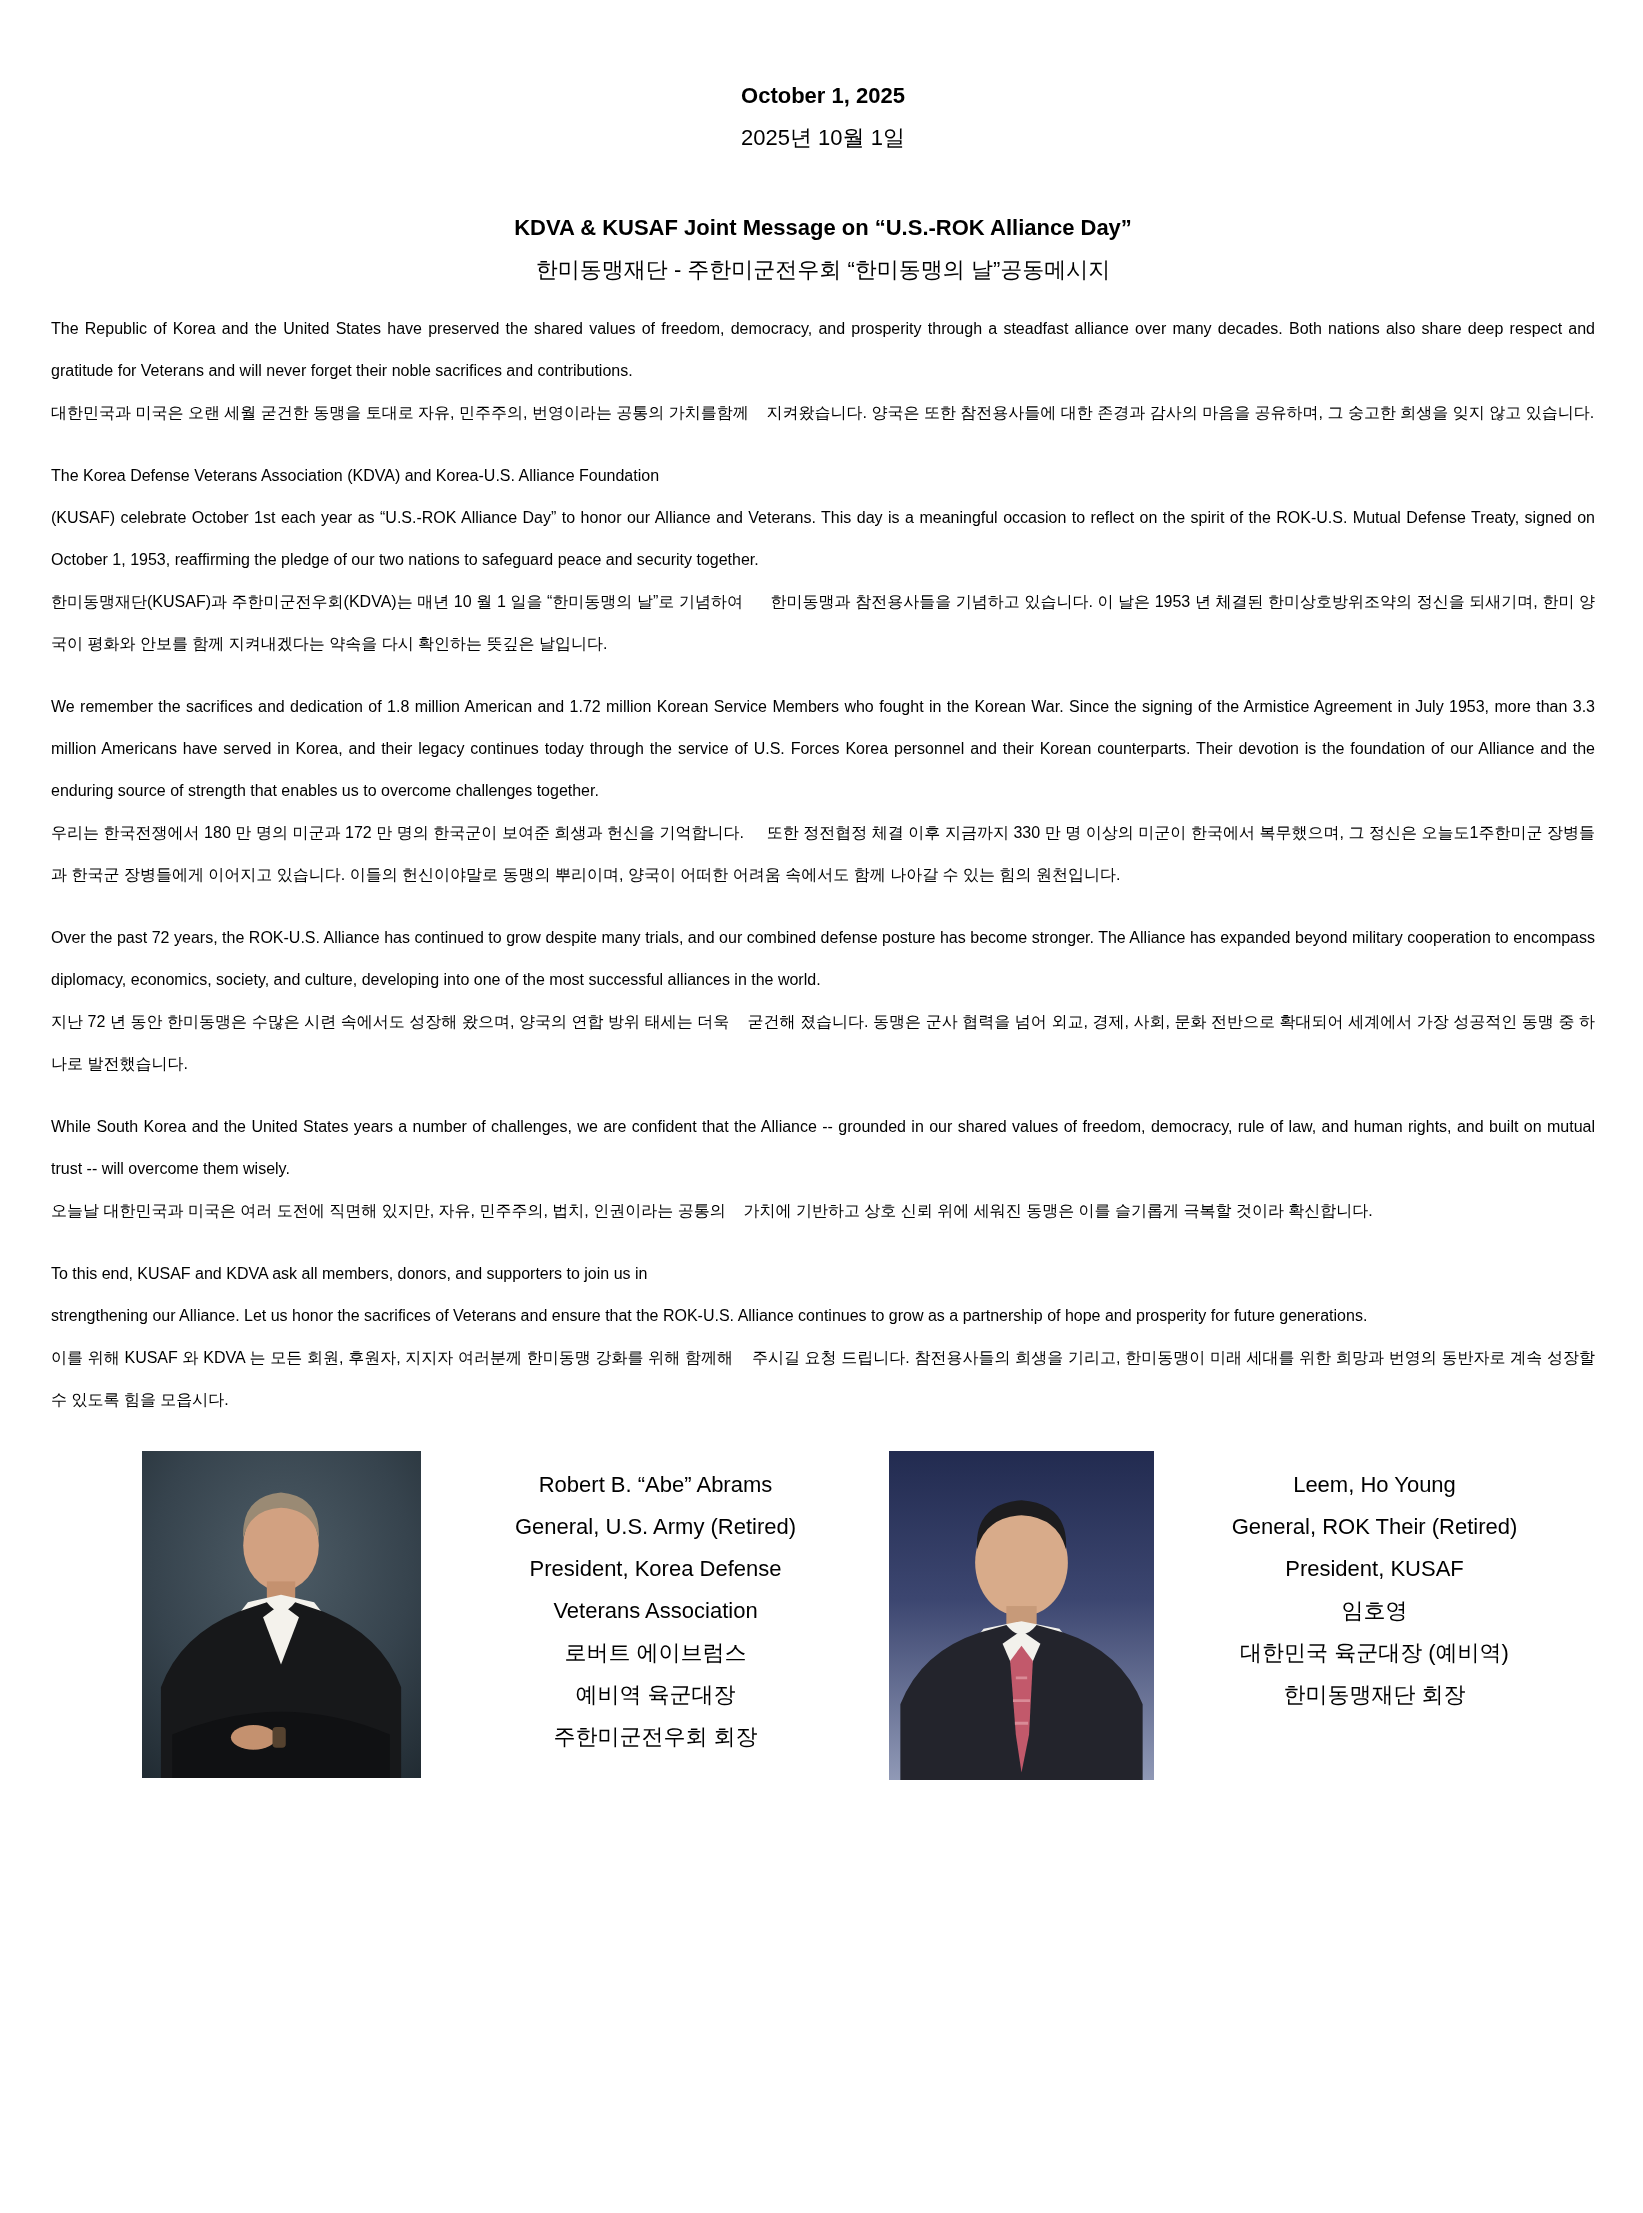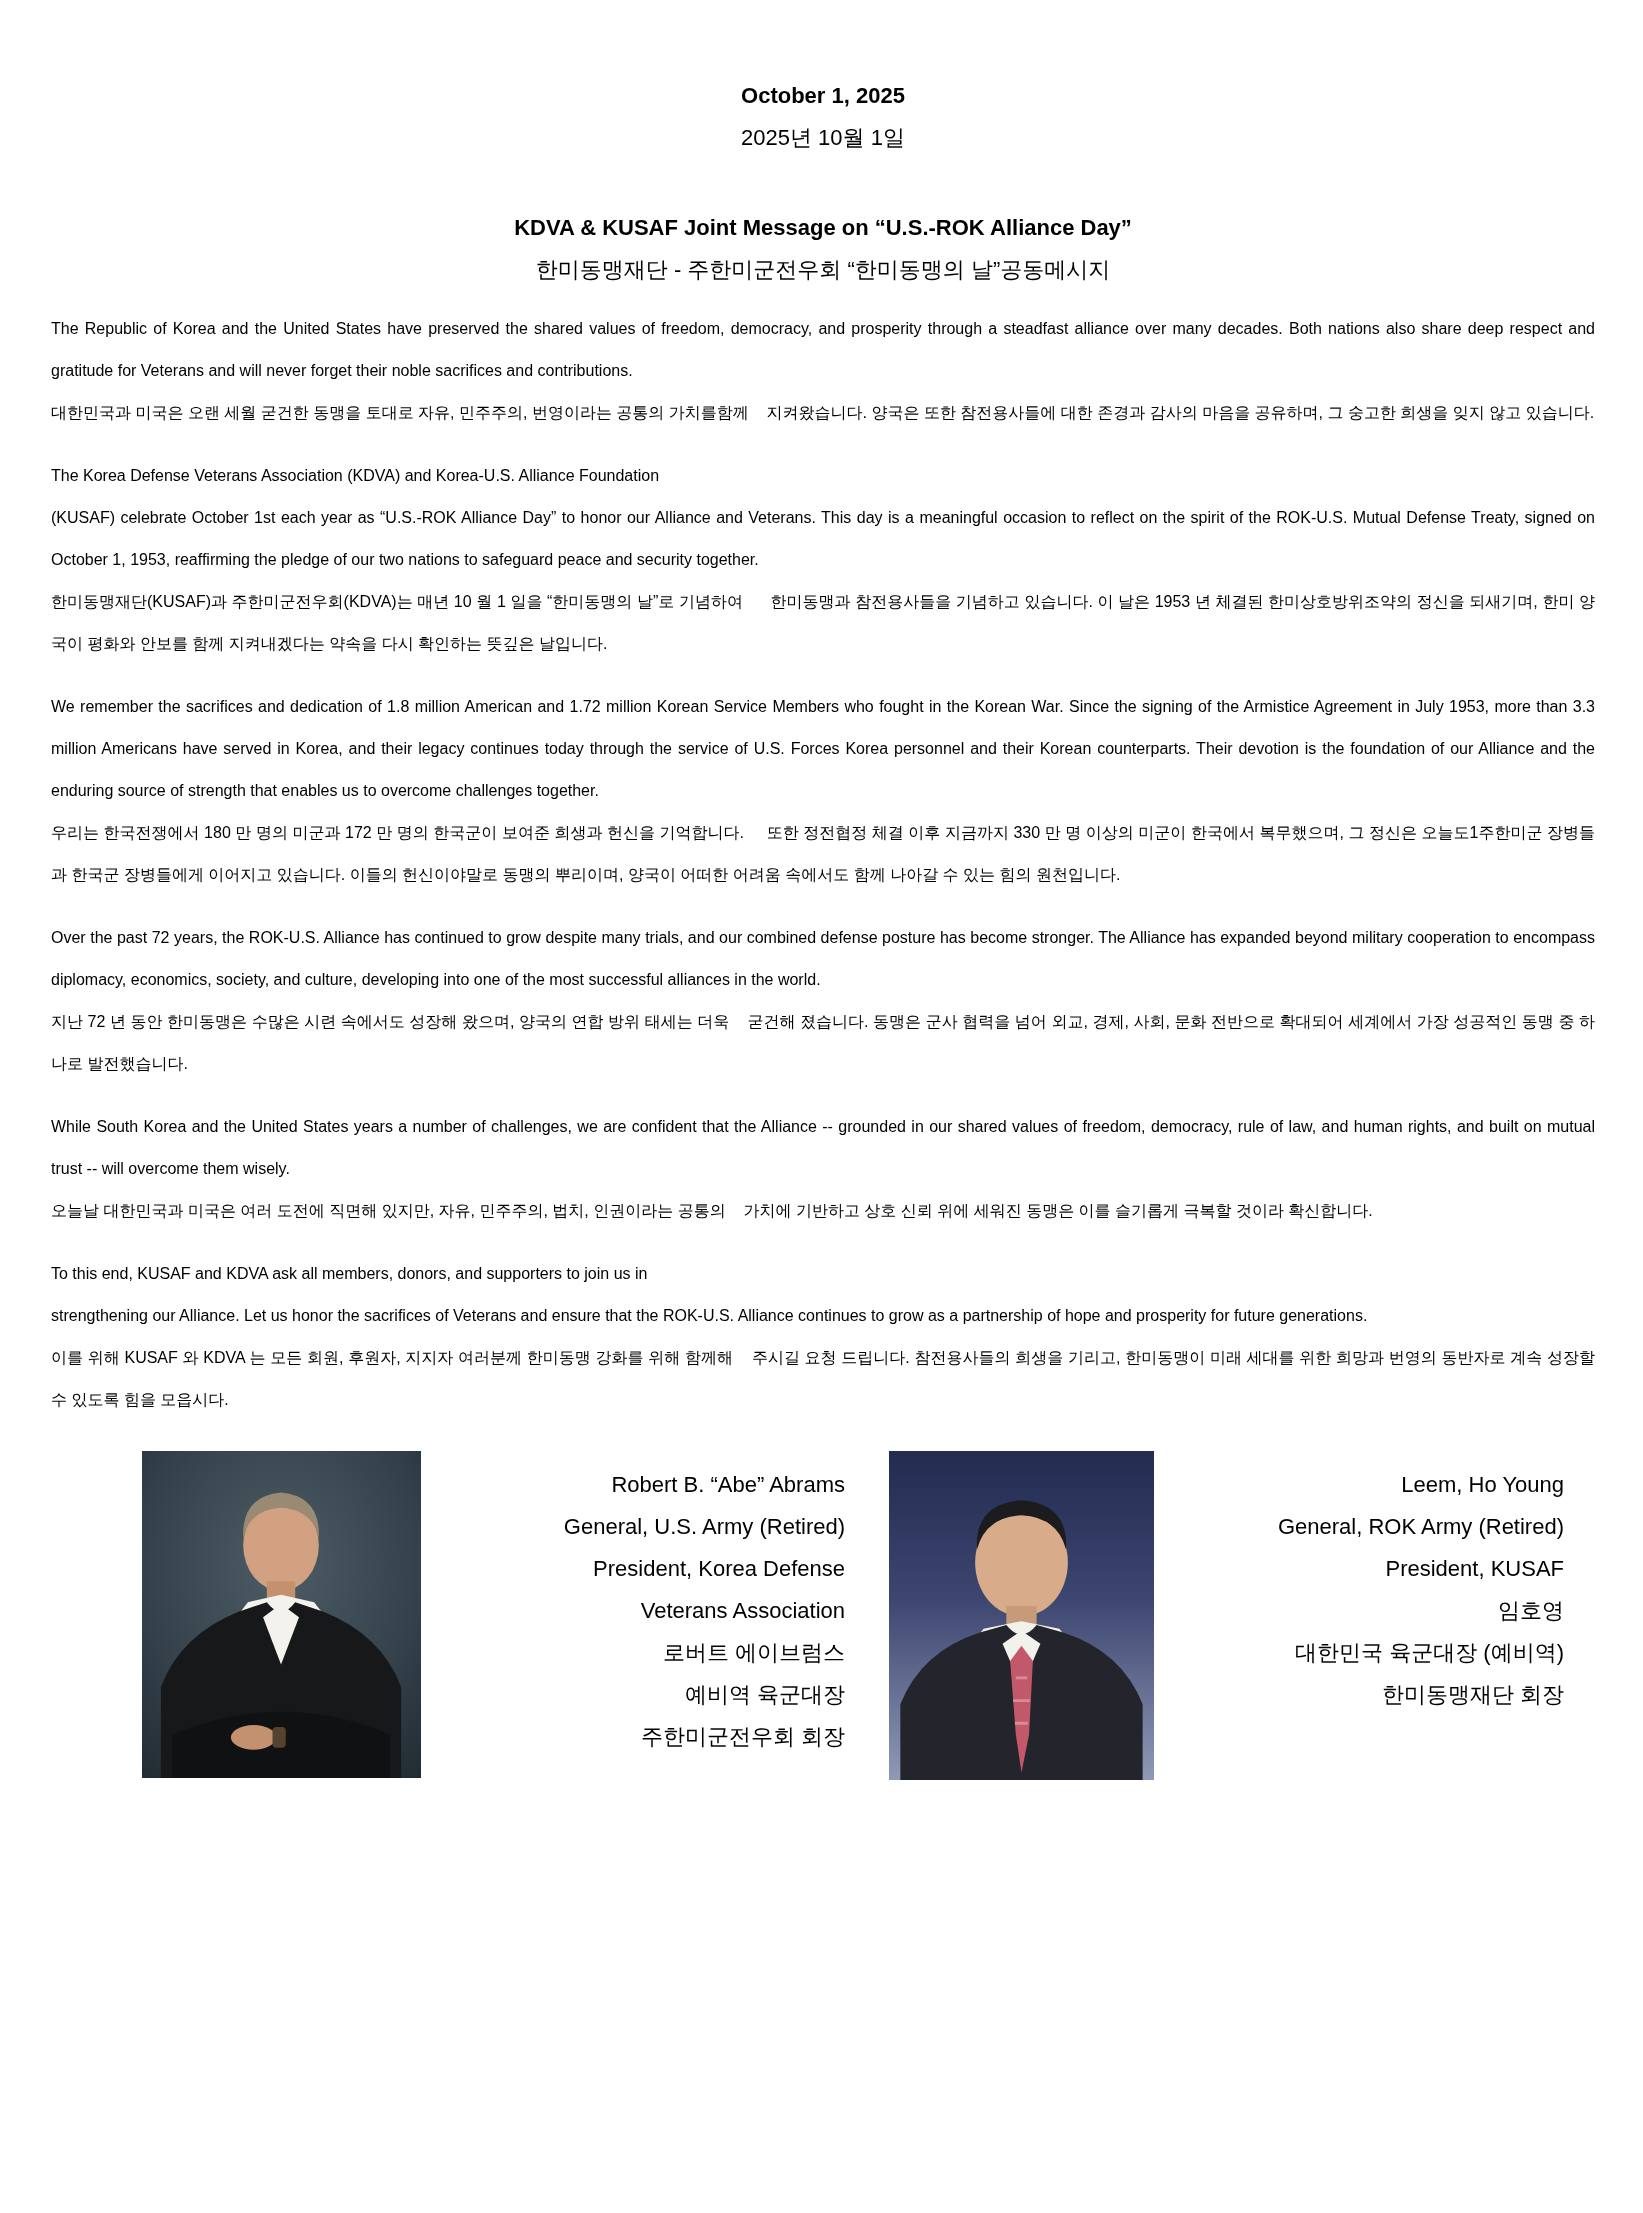--- a/index.html
+++ b/index.html
@@ -41,21 +41,21 @@
     display:block;
   }
   .photo-abrams{margin-left:91px;width:279px;height:327px;}
   .photo-leem{margin-left:44px;width:265px;height:329px;}
   .sig-lines{
     flex:0 0 auto;
     padding-top:13.2px;
   }
   .sig-lines-left{margin-left:45px;width:379px;}
   .sig-lines-right{margin-left:31px;width:379px;}
-  .sig-line{font-size:22px;line-height:42px;text-align:right;}
+  .sig-line{font-size:22px;line-height:42px;text-align:center;}
 </style>
 </head>
 <body>
 
 <div class="page">
 
   <div class="header-block">
     <div class="line center bold">October 1, 2025</div>
     <div class="line center">2025년  10월  1일</div>
   </div>
@@ -141,21 +141,21 @@
       <rect x="124" y="164" width="32" height="28" fill="#c79a79"></rect>
       <path d="M100,188 L140,180 L180,188 L198,210 L82,210 Z" fill="#f2f1ec"></path>
       <path d="M12,348 L12,268 Q34,212 96,192 L124,184 Q140,204 156,184 L184,192 Q246,212 268,268 L268,348 Z" fill="#23242c"></path>
       <path d="M140,190 L120,204 L140,250 L160,204 Z" fill="#f2f1ec"></path>
       <path d="M140,206 L128,222 L134,300 L140,340 L148,300 L152,222 Z" fill="#c2596b"></path>
       <path d="M134,240 L146,240 M131,264 L149,264 M133,288 L147,288" stroke="#d98b97" stroke-width="3"></path>
     </svg>
 
     <div class="sig-lines sig-lines-right">
         <div class="sig-line">Leem, Ho Young</div>
-        <div class="sig-line">General, ROK Army (Retired)</div>
+        <div class="sig-line">General, ROK Their (Retired)</div>
         <div class="sig-line">President, KUSAF</div>
         <div class="sig-line">임호영</div>
         <div class="sig-line">대한민국  육군대장  (예비역)</div>
         <div class="sig-line">한미동맹재단  회장</div>
       </div>
 
   </div>
 
 </div>
 

